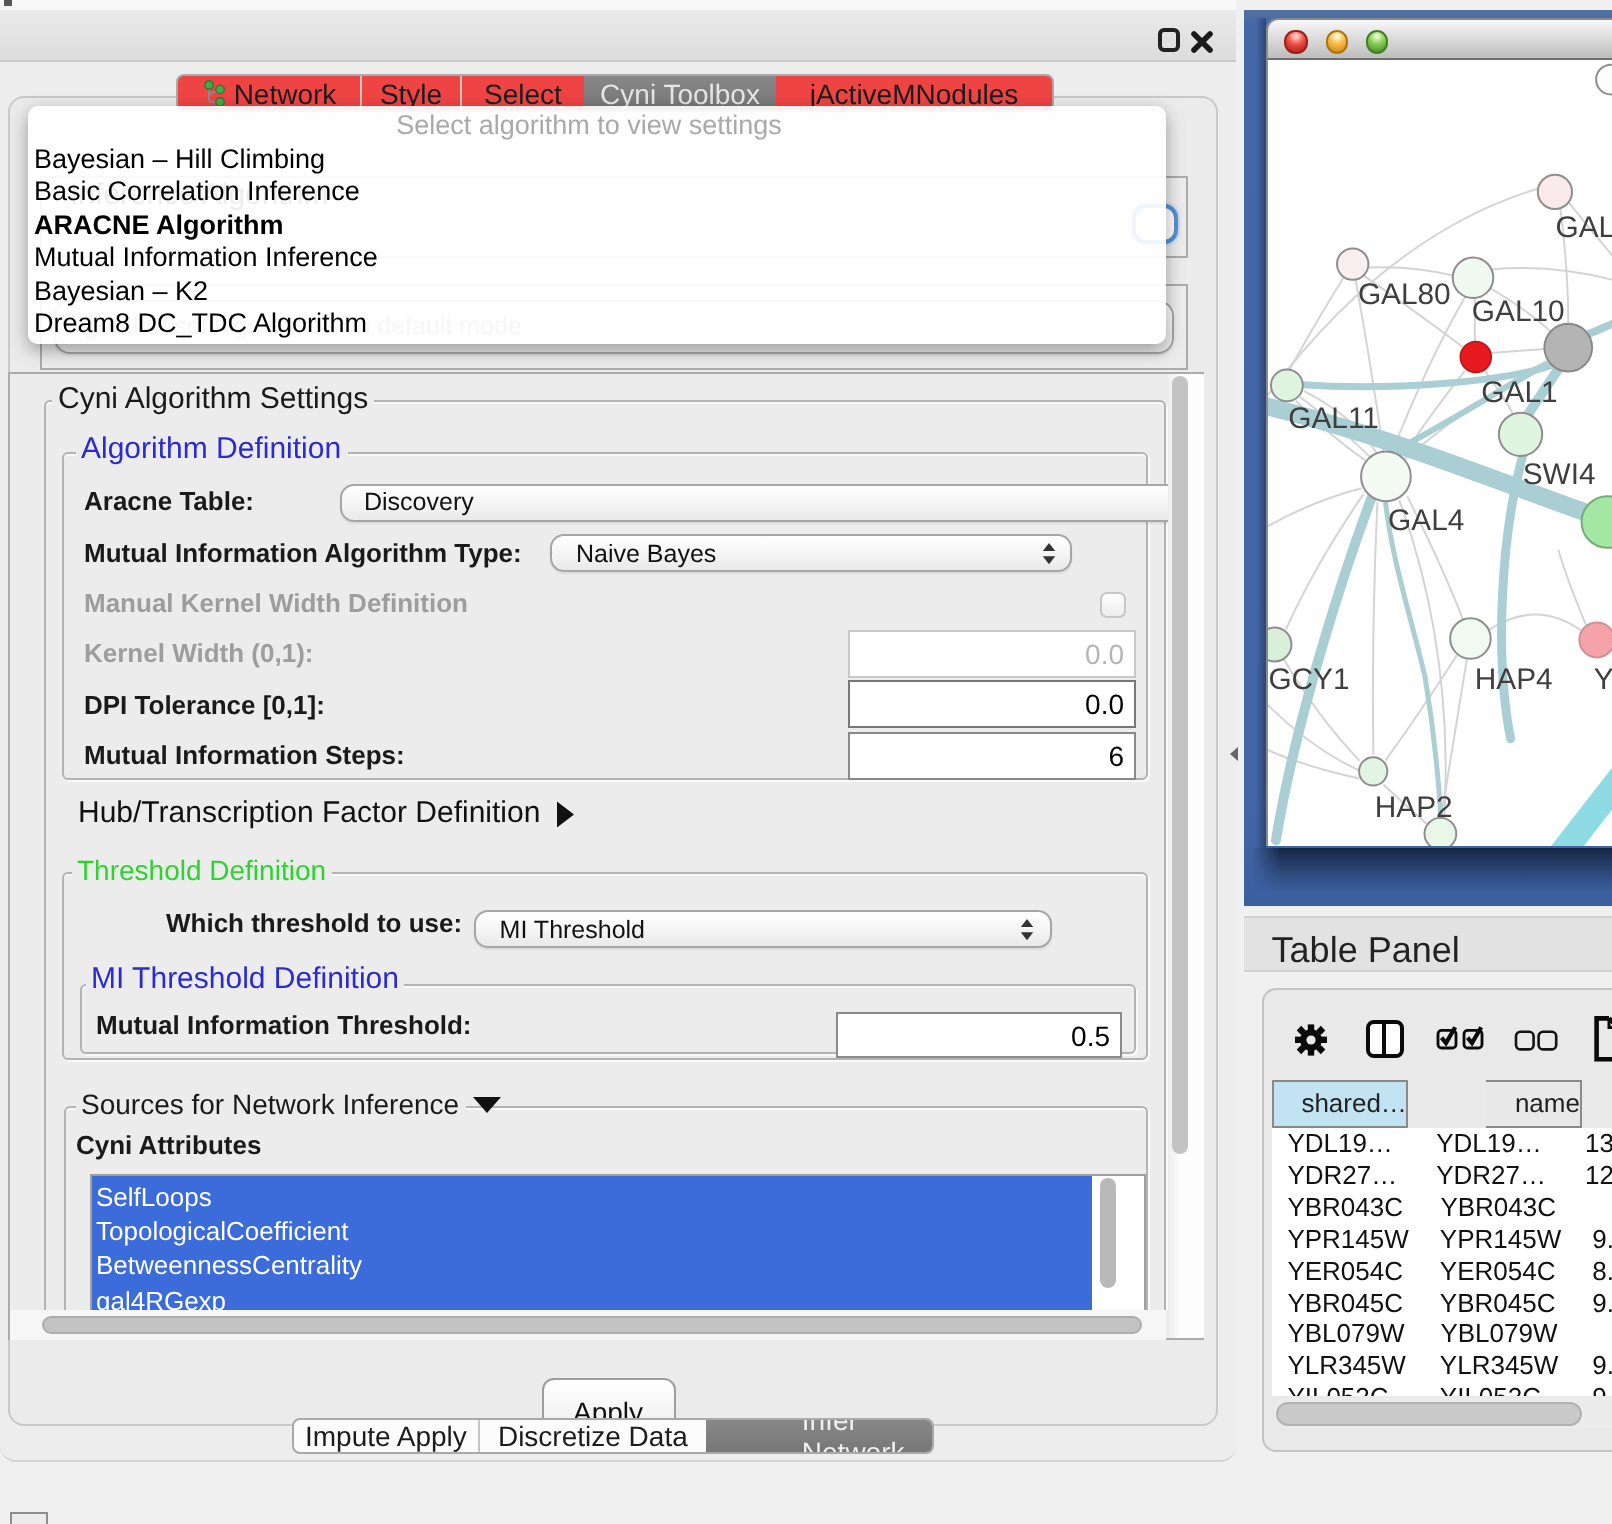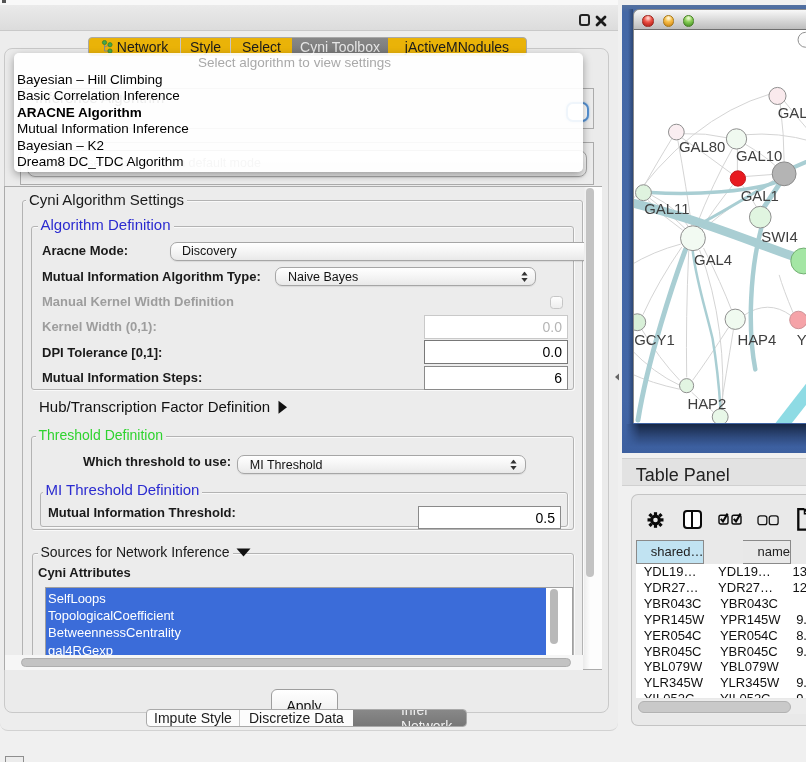--- a/index.html
+++ b/index.html
@@ -32,21 +32,21 @@
   <div class="abs" style="left:579px;top:9px;width:11px;height:12px;border:2px solid #222;border-radius:3px;"></div>
   <svg class="abs" style="left:595px;top:10px;" width="12" height="12" viewBox="0 0 12 12">
     <path d="M2 2 L10 10 M10 2 L2 10" stroke="#1a1a1a" stroke-width="2.8" stroke-linecap="round"></path>
   </svg>
 </div>
 
 <div class="abs" style="left:0;top:31px;width:618px;height:700px;background:#ededed;border-radius:0 0 8px 8px;border-bottom:1px solid #d2d2d2;"></div>
 
 <div class="abs" style="left:4px;top:48px;width:605px;height:665px;background:#ebebeb;border:1px solid #c9c9c9;border-radius:8px;"></div>
 
-<div class="abs" style="left:88px;top:37px;width:439px;height:19px;background:#eab308;border:1px solid #a9a9a9;border-radius:4px;display:flex;overflow:hidden;">
+<div class="abs" style="left:88px;top:37px;width:439px;height:19px;background:#ef4444;border:1px solid #a9a9a9;border-radius:4px;display:flex;overflow:hidden;">
   <div class="seg" style="width:92px;border-right:1px solid #c6c6c6;">
     <svg width="12" height="14" viewBox="0 0 12 14" style="margin-right:4px;">
       <path d="M3.5 3 L3.5 11 M3.5 7 L8.5 5 M3.5 11 L8.5 11" stroke="#8a8a8a" stroke-width="1"></path>
       <circle cx="3.5" cy="2.5" r="2.1" fill="#44a948" stroke="#2c7930" stroke-width="0.7"></circle>
       <circle cx="9" cy="4.7" r="2.1" fill="#44a948" stroke="#2c7930" stroke-width="0.7"></circle>
       <circle cx="9" cy="11" r="2.1" fill="#44a948" stroke="#2c7930" stroke-width="0.7"></circle>
     </svg>
     Network</div>
   <div class="seg" style="width:50px;border-right:1px solid #c6c6c6;">Style</div>
   <div class="seg" style="width:61px;">Select</div>
@@ -64,21 +64,21 @@
 
 <div class="abs" style="left:5px;top:187px;width:579px;height:468px;overflow:hidden;">
   <div class="abs" style="left:-5px;top:-187px;width:610px;height:700px;">
 
     <div class="grp" style="left:21.5px;top:199.5px;width:561px;height:470px;"></div>
     <div class="gtitle" style="left:26px;top:191.5px;color:#1a1a1a;">Cyni Algorithm Settings</div>
 
     <div class="grp" style="left:30.5px;top:225.5px;width:543px;height:164px;"></div>
     <div class="gtitle" style="left:37.5px;top:217px;color:#2b2bd0;">Algorithm Definition</div>
 
-    <div class="blb abs" style="left:42px;top:244px;">Aracne Mode:</div>
+    <div class="blb abs" style="left:42px;top:244px;">Aracne Table:</div>
     <div class="combo abs" style="left:134px;top:241.5px;width:434px;height:19.5px;padding-left:11px;margin-left:36px;">Discovery
       <svg class="ar" width="7" height="11" viewBox="0 0 7 11">
           <path d="M3.5 0 L6.6 4 L0.4 4 Z" fill="#333"></path>
           <path d="M0.4 6.6 L6.6 6.6 L3.5 10.6 Z" fill="#333"></path>
         </svg>
     </div>
 
     <div class="blb abs" style="left:42px;top:269.5px;">Mutual Information Algorithm Type:</div>
     <div class="combo abs" style="left:275px;top:267.2px;width:261px;height:19px;padding-left:12px;">Naive Bayes
       <svg class="ar" width="7" height="11" viewBox="0 0 7 11">
@@ -150,21 +150,21 @@
 Basic Correlation Inference<br>
 <b>ARACNE Algorithm</b><br>
 Mutual Information Inference<br>
 Bayesian – K2<br>
 Dream8 DC_TDC Algorithm
 </div>
 
 <div class="abs" style="left:270.5px;top:675.6px;width:67px;height:35px;background:linear-gradient(#ffffff,#e9e9e9);border:1px solid #9e9e9e;border-radius:6px;display:flex;align-items:center;justify-content:center;font-size:14px;color:#111;margin-top:13px;">Apply</div>
 
 <div class="abs" style="left:146px;top:709px;width:321px;height:18px;background:#fcfcfc;border:1px solid #a9a9a9;border-radius:4px;display:flex;overflow:hidden;">
-  <div class="seg" style="width:97px;border-right:1px solid #c6c6c6;">Impute Style</div>
+  <div class="seg" style="width:97px;border-right:1px solid #c6c6c6;">Impute Apply</div>
   <div class="seg" style="width:118px;">Discretize Data</div>
   <div class="seg" style="width:116px;background:linear-gradient(#888,#777);color:#f0f0f0;padding-left:48px;">Infer Network</div>
 </div>
 
 <div class="abs" style="left:5px;top:756px;width:19px;height:10px;border:1.5px solid #8e8e8e;background:#ececec;"></div>
 
 <svg class="abs" style="left:614px;top:373px;" width="6" height="8" viewBox="0 0 6 8">
     <path d="M5 0.5 L1 4 L5 7.5 Z" fill="#666"></path>
   </svg>
 

